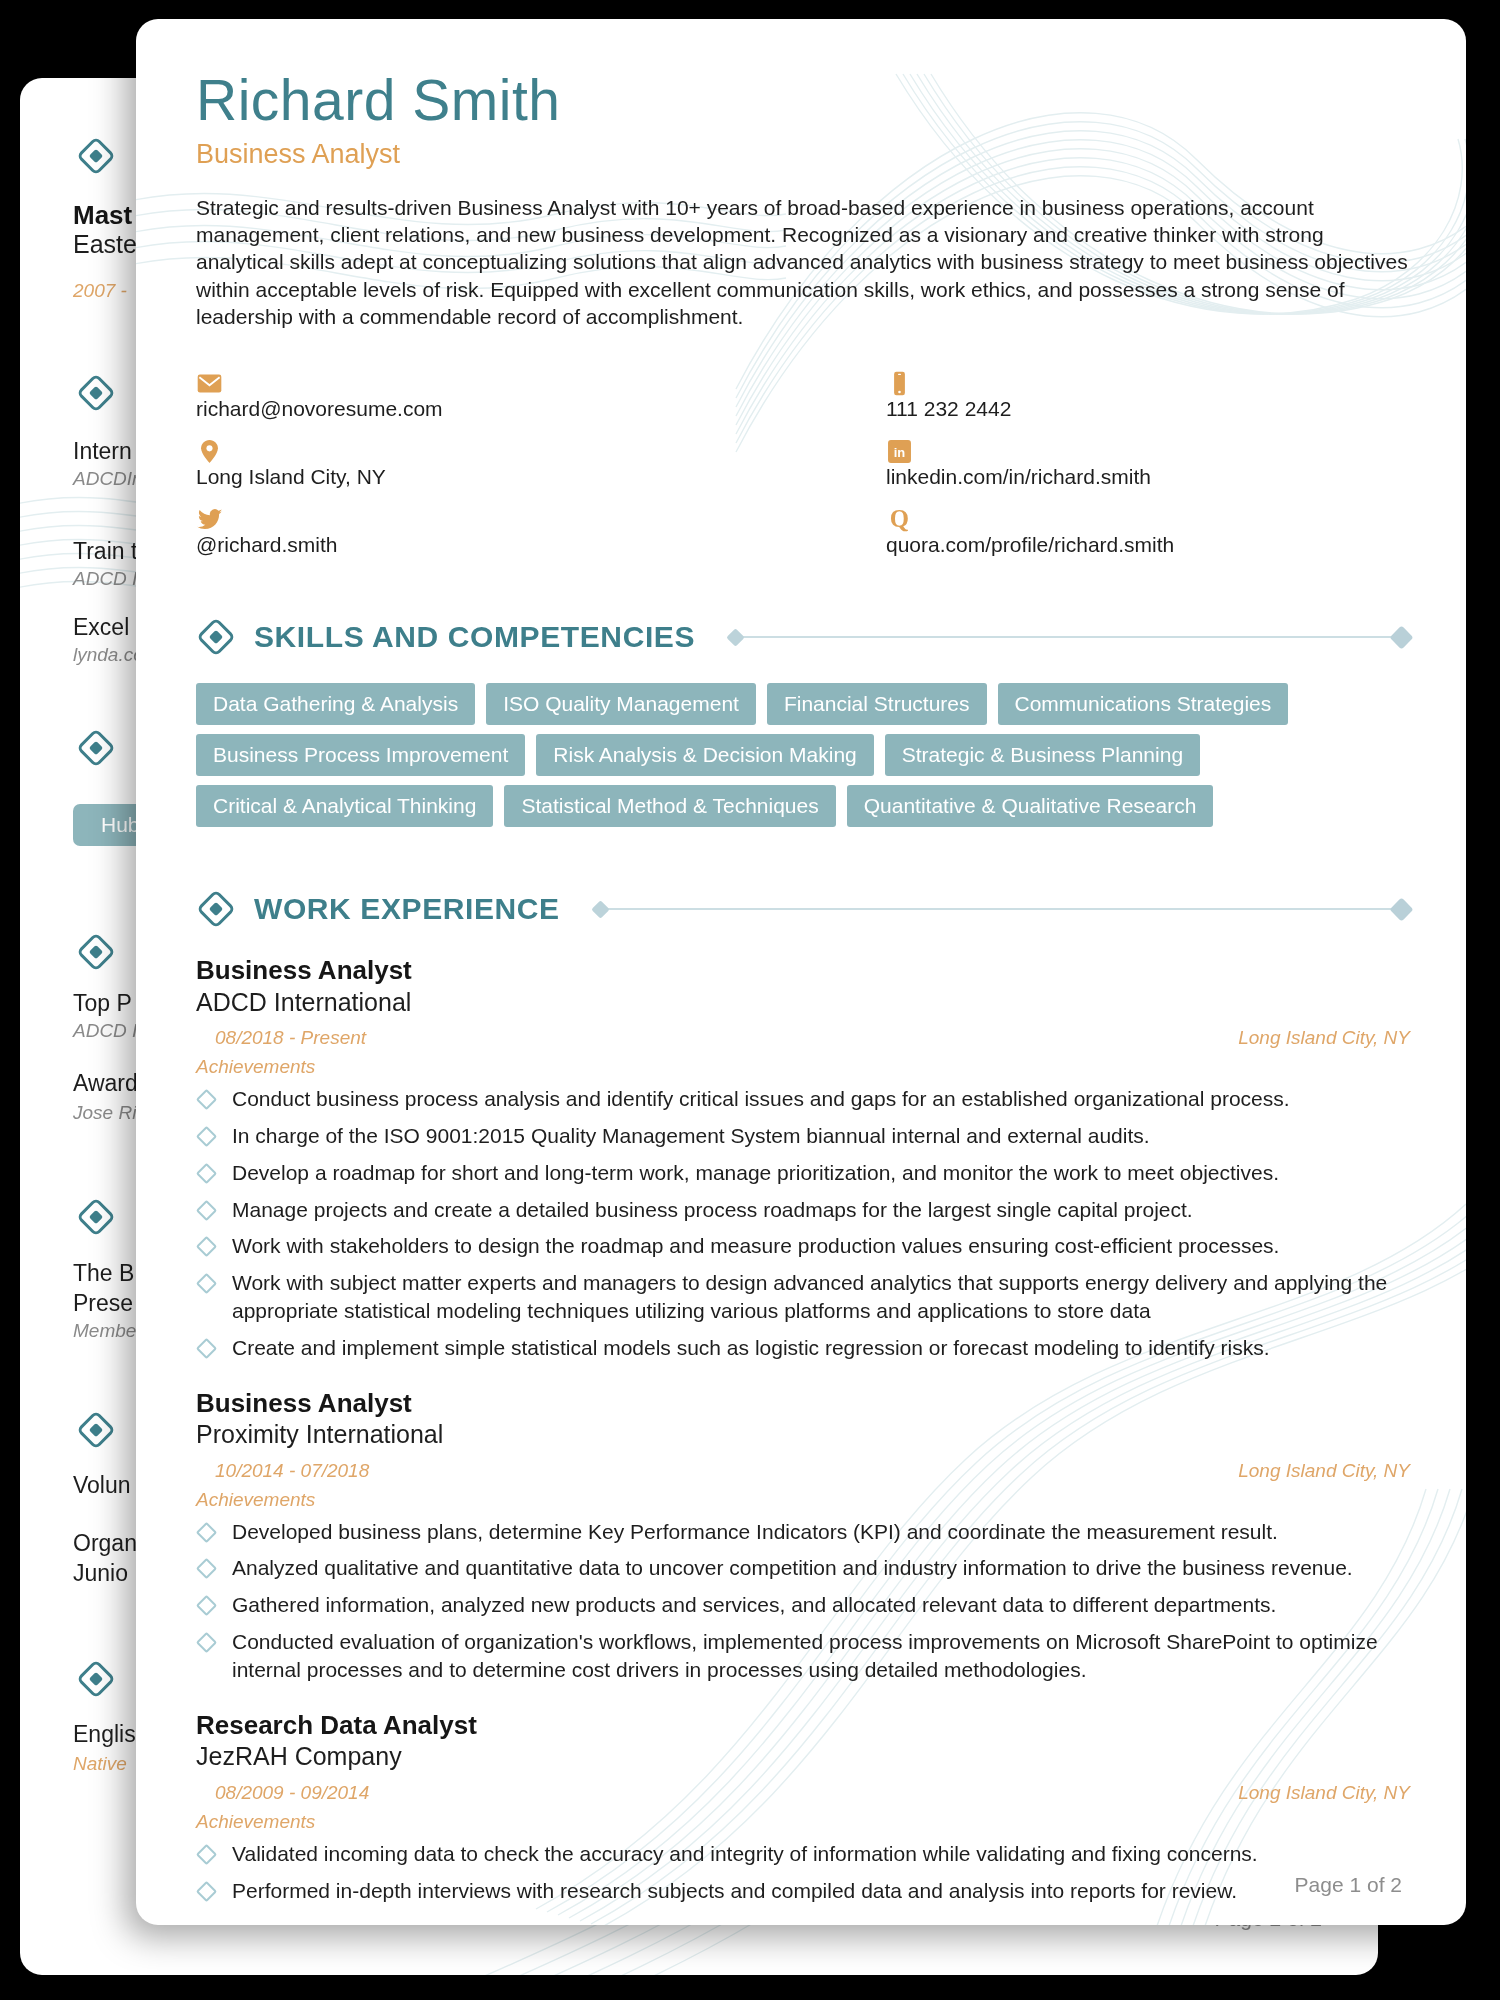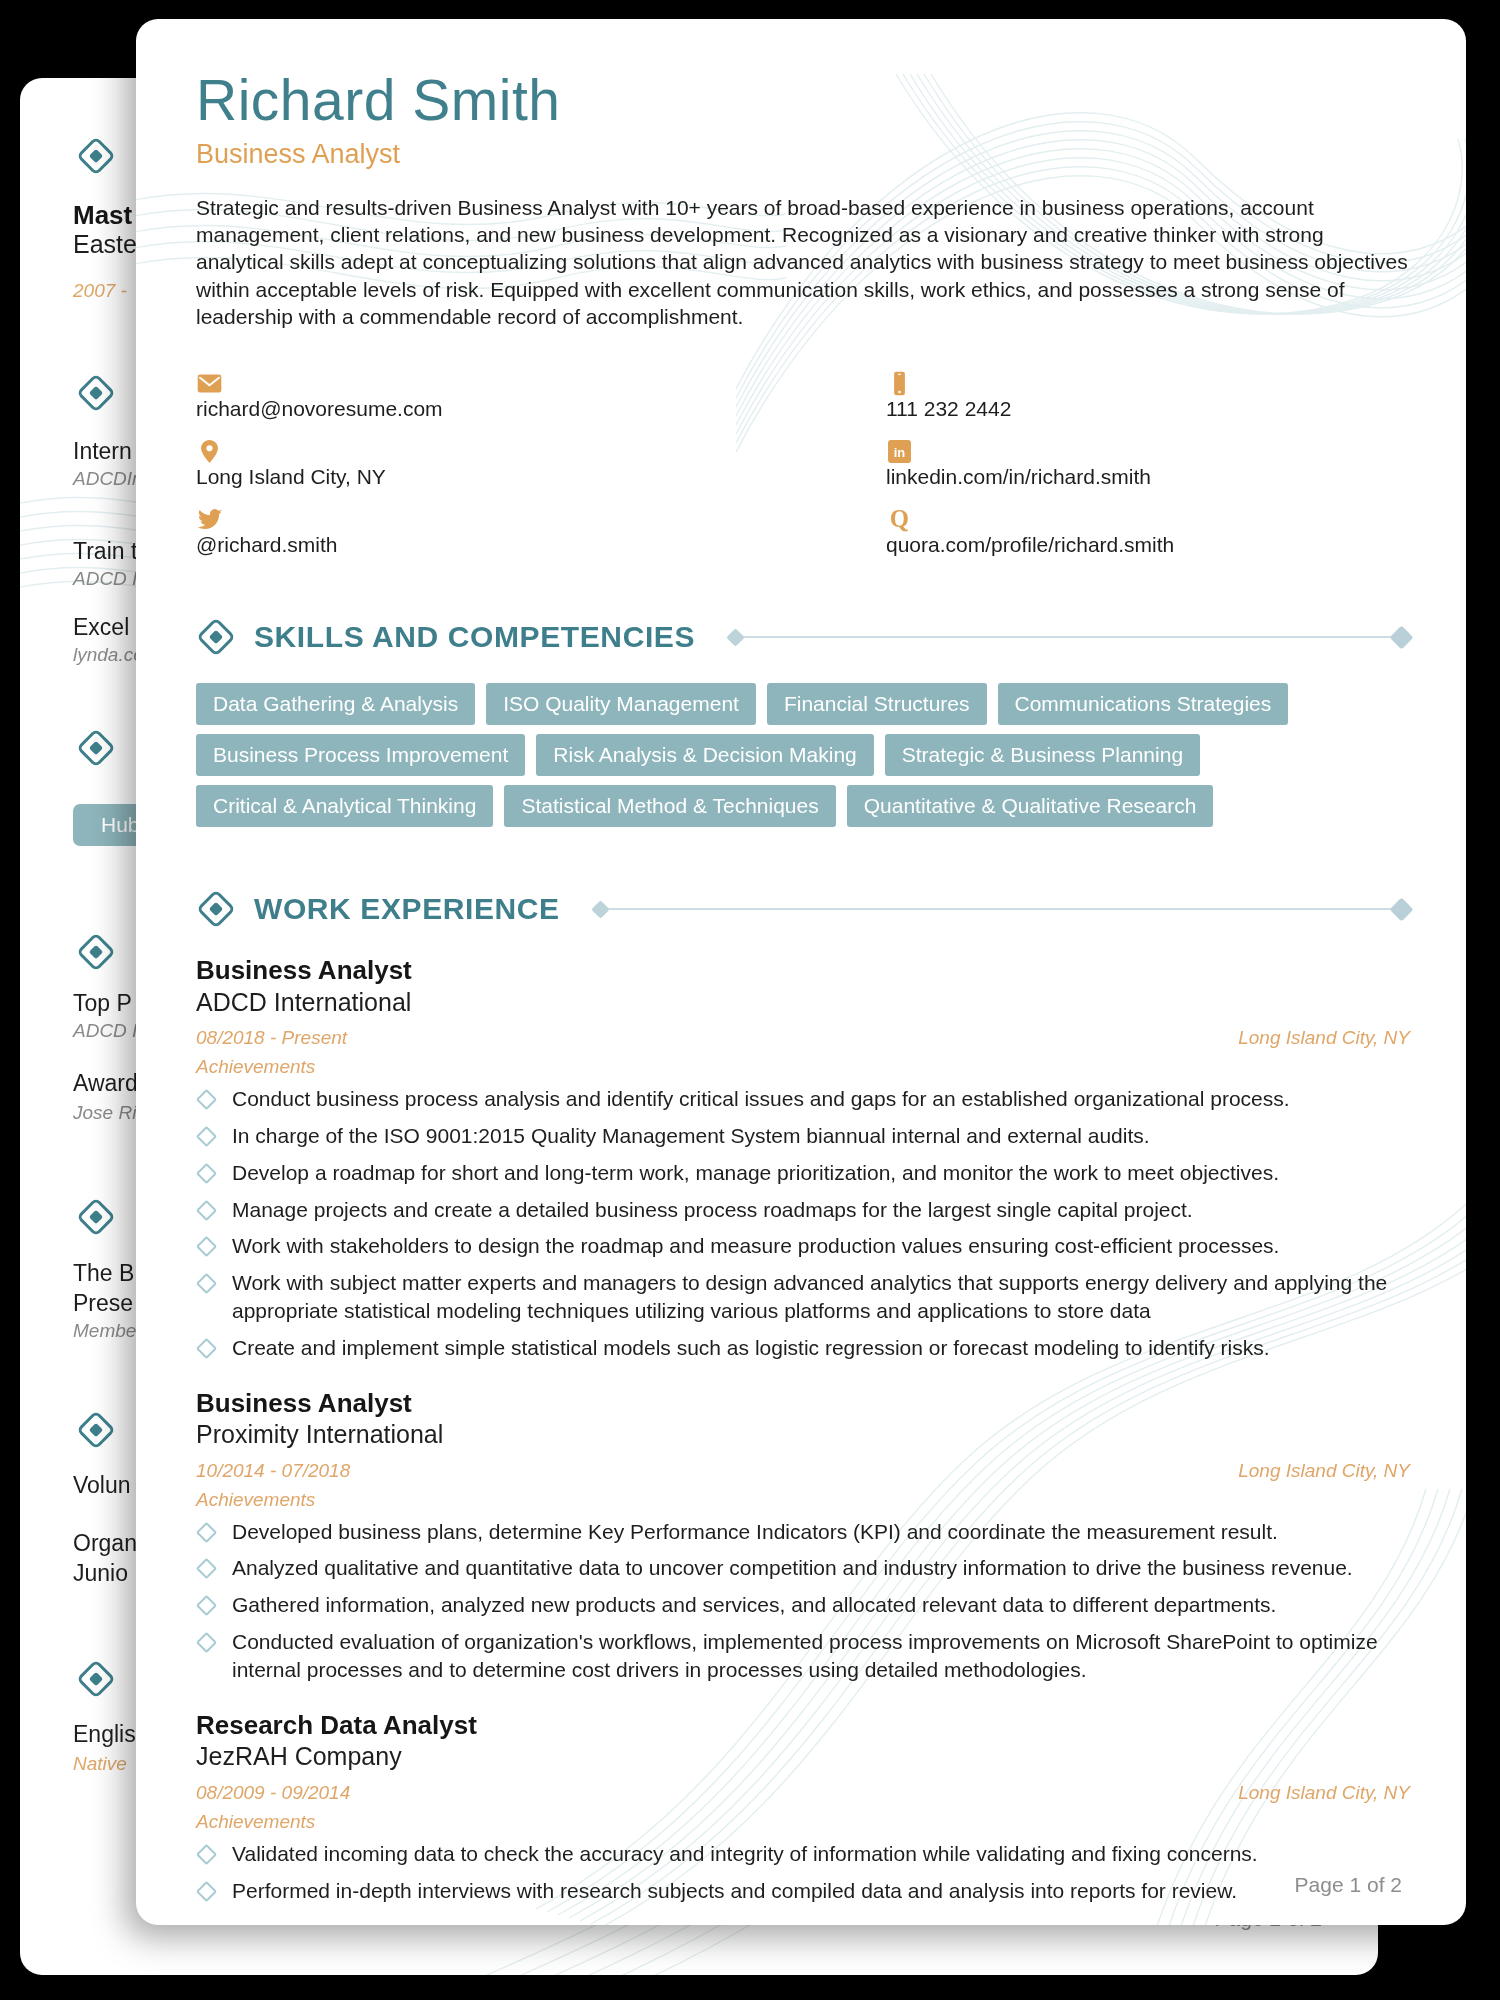--- a/index.html
+++ b/index.html
@@ -46,21 +46,21 @@
   .chips { margin-top:26px; display:flex; flex-wrap:wrap; gap:9px 11px; }
   .chip {
     background:#8DB5BB; color:#fff; font-size:21px; line-height:1;
     padding:10px 17px 11px; border-radius:3px; white-space:nowrap;
   }
 
   .job { margin-top:26px; }
   .job:first-of-type { margin-top:24px; }
   .job-role { font-size:26px; font-weight:700; color:#161616; line-height:1.2; }
   .job-company { font-size:25px; font-weight:400; color:#1E1E1E; line-height:1.25; }
-  .job-meta { display:flex; justify-content:space-between; margin-top:9px; }
+  .job-meta { display:flex; justify-content:space-between; margin-top:9px;margin-left:19px; }
   .job-period, .job-loc, .ach-label { font-size:19px; font-style:italic; color:#DFA668; }
   .ach-label { margin-top:7px; }
   .bullets { list-style:none; margin:7px 0 0; padding:0; }
   .bullets li {
     position:relative; padding:0 0 0 36px; margin-bottom:9px;
     font-size:21px; line-height:1.33; color:#1E1E1E;
   }
   .bullets li .bmark {
     position:absolute; left:3px; top:7px; width:11px; height:11px;
     border:2px solid #A9CCD4; border-radius:2px; transform:rotate(45deg);

